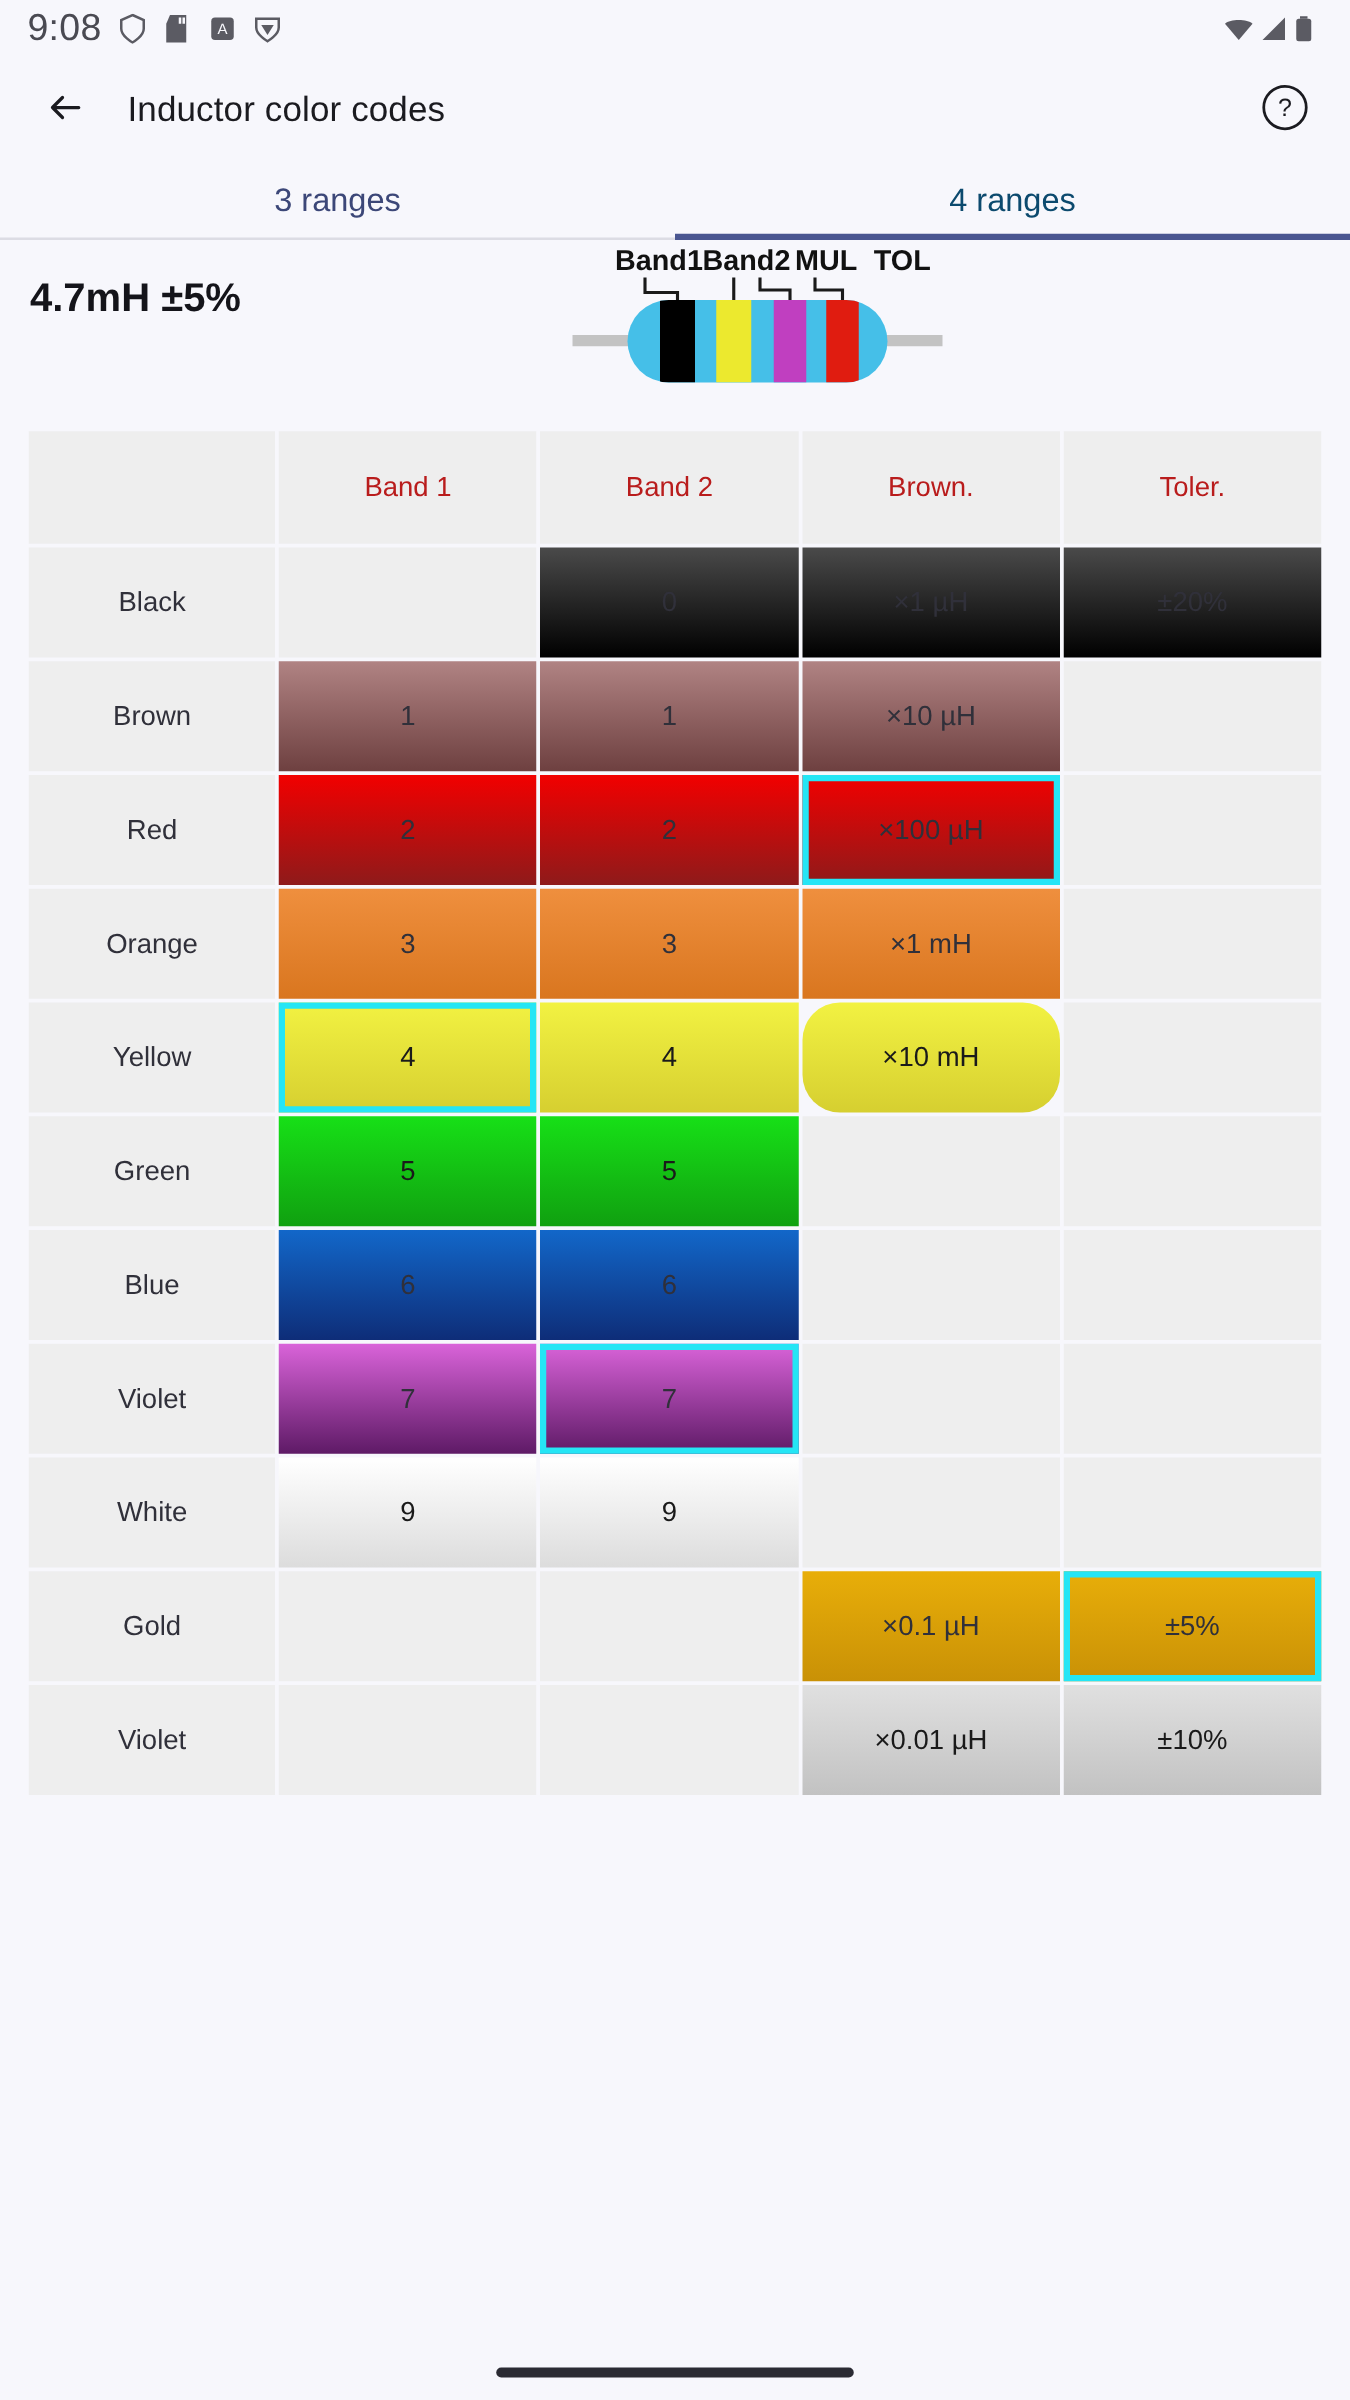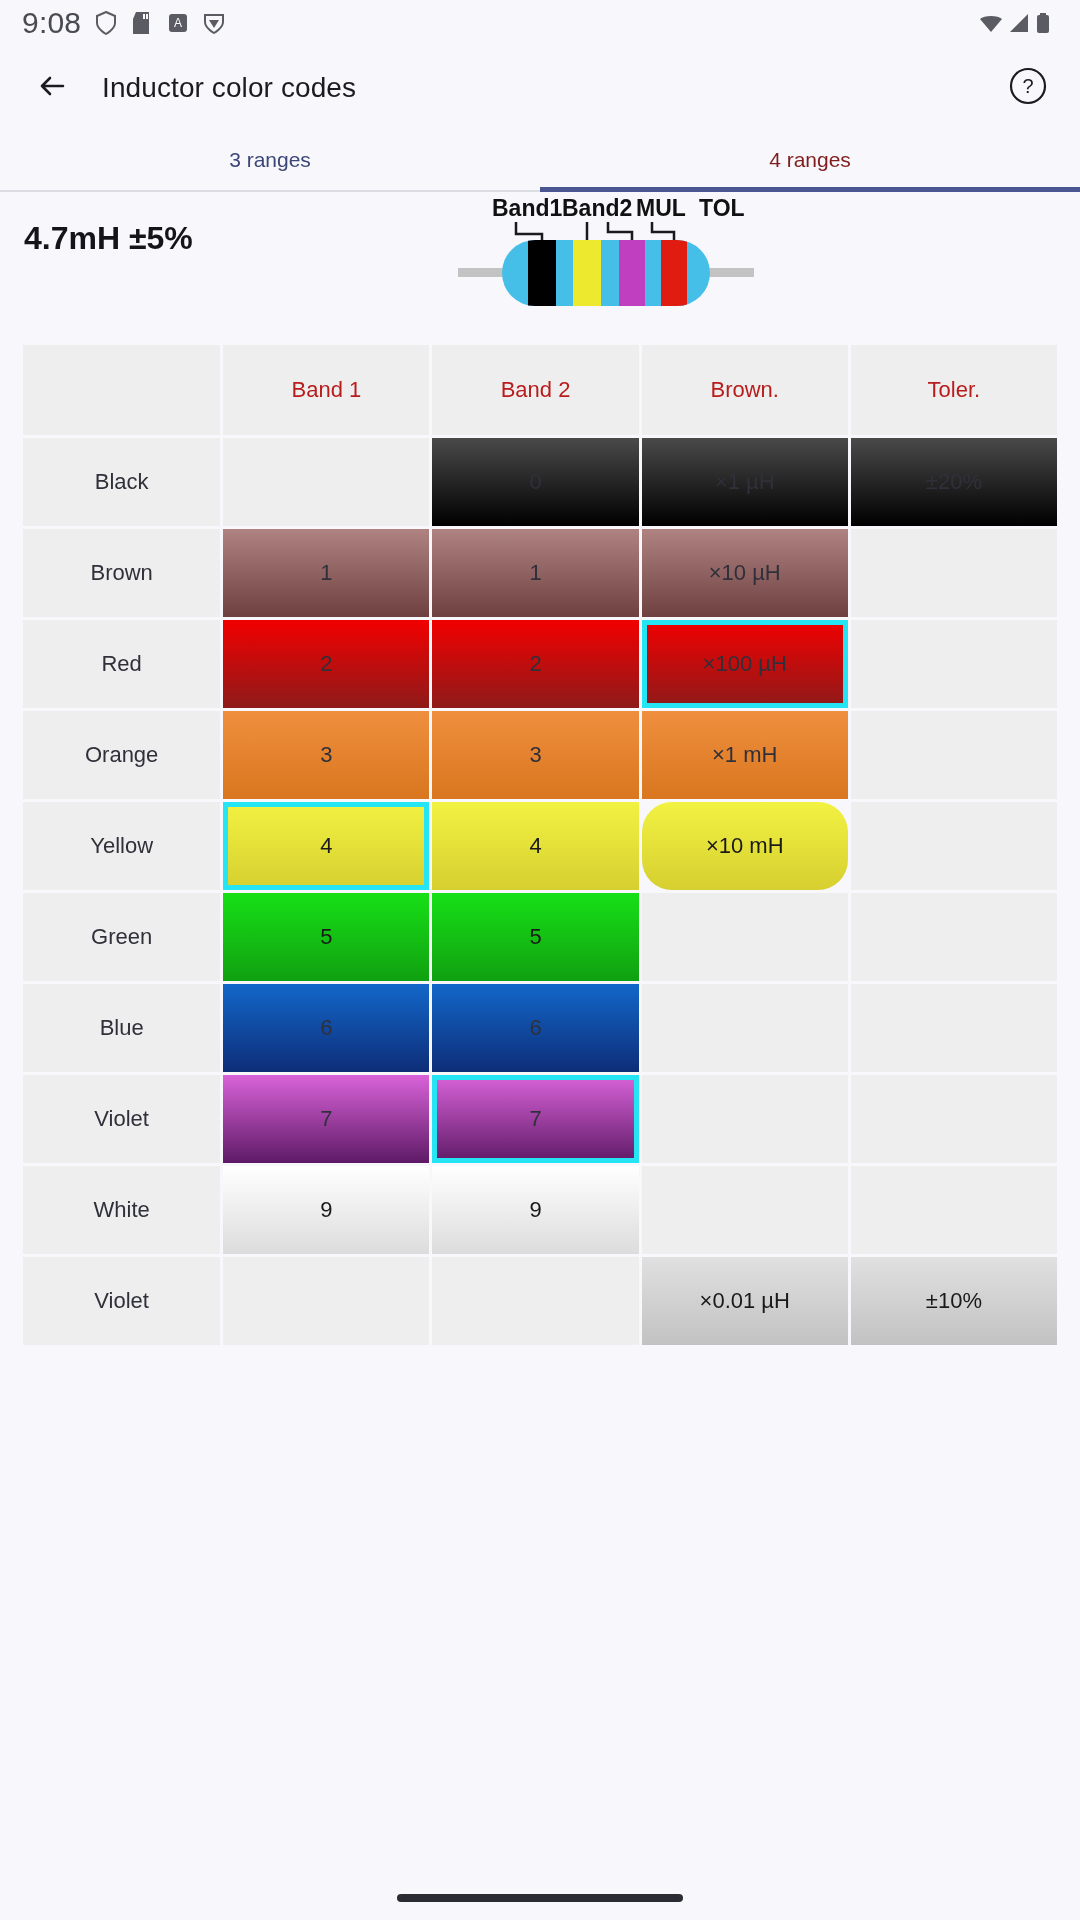--- a/index.html
+++ b/index.html
@@ -47,25 +47,25 @@
 
   
   .tabs {
     display: flex; height: 62px;
     border-bottom: 2px solid #dcdce4;
     position: relative;
   }
   .tab {
     flex: 1 1 0;
     display: flex; align-items: center; justify-content: center;
-    font-size: 21px; color: #3c4778;
+    font-size: 26px; color: #3c4778;
     cursor: pointer;
     position: relative;
   }
-  .tab.active { color: #7f1d1d; }
+  .tab.active { color: #0c4a6e; }
   .tab.active::after {
     content: "";
     position: absolute; left: 0; right: 0; bottom: -2px;
     height: 5px; background: #4a5691;
   }
 
   
   .resultrow {
     height: 150px;
     display: flex; align-items: flex-start;
@@ -298,20 +298,27 @@
           <td class="tol empty"></td>
         </tr>
         <tr>
           <td class="namecol">White</td>
           <td class="band swatch dark-text" style="background: linear-gradient(rgb(255, 255, 255) 0%, rgb(220, 220, 220) 100%);">9</td>
           <td class="band swatch dark-text" style="background: linear-gradient(rgb(255, 255, 255) 0%, rgb(220, 220, 220) 100%);">9</td>
           <td class="mult empty"></td>
           <td class="tol empty"></td>
         </tr>
         <tr>
+          <td class="namecol">Gold</td>
+          <td class="band empty"></td>
+          <td class="band empty"></td>
+          <td class="mult swatch" style="background: linear-gradient(rgb(232, 174, 9) 0%, rgb(201, 145, 6) 100%);">×0.1 µH</td>
+          <td class="tol swatch sel" style="background: linear-gradient(rgb(232, 174, 9) 0%, rgb(201, 145, 6) 100%);">±5%</td>
+        </tr>
+        <tr>
           <td class="namecol">Violet</td>
           <td class="band empty"></td>
           <td class="band empty"></td>
           <td class="mult swatch dark-text" style="background: linear-gradient(rgb(224, 224, 224) 0%, rgb(194, 194, 194) 100%);">×0.01 µH</td>
           <td class="tol swatch dark-text" style="background: linear-gradient(rgb(224, 224, 224) 0%, rgb(194, 194, 194) 100%);">±10%</td>
         </tr>
       </tbody>
   </table>
 </div>
 

